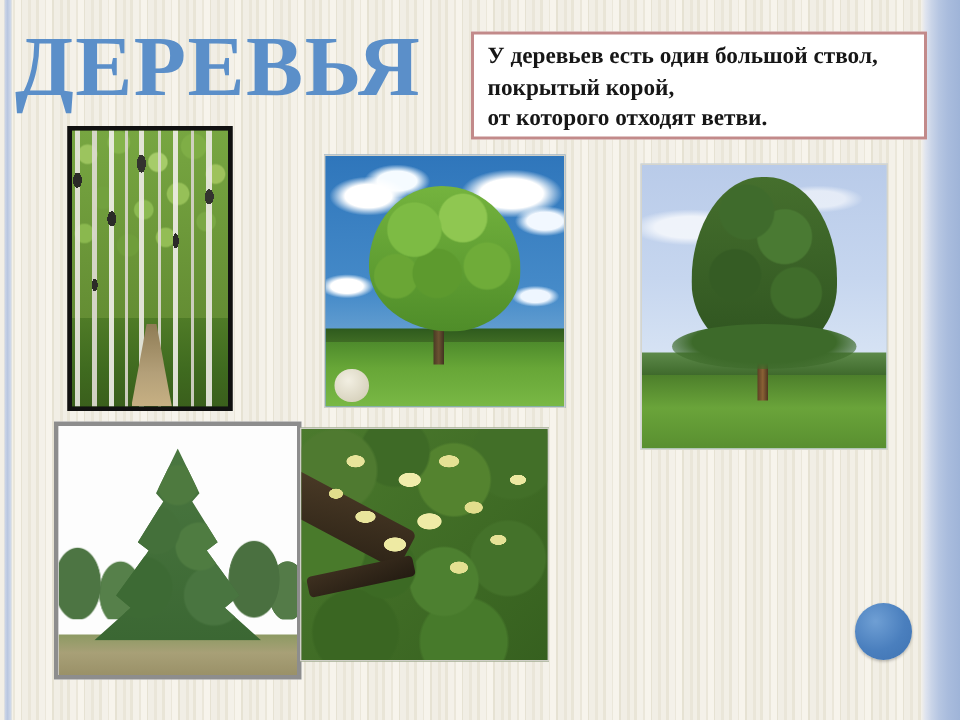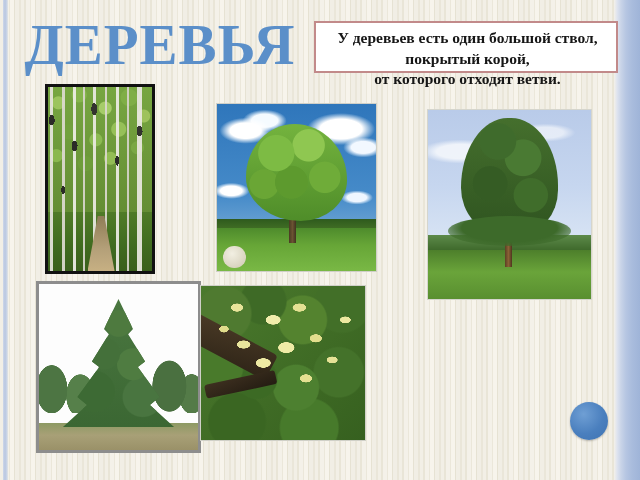--- a/index.html
+++ b/index.html
@@ -23,21 +23,20 @@
         to right,
         #f2efe6 0px, #f2efe6 3px,
         #e9e5d7 3px, #e9e5d7 5px,
         #f4f1e9 5px, #f4f1e9 9px,
         #ebe7da 9px, #ebe7da 10px,
         #f7f4ec 10px, #f7f4ec 14px,
         #e6e2d3 14px, #e6e2d3 15px,
         #f1eee5 15px, #f1eee5 19px,
         #eae6d9 19px, #eae6d9 21px
       );
-    text-align: center;
   }
 
   
   #right-band {
     position: absolute;
     top: 0;
     right: 0;
     width: 26px;
     height: 480px;
     background-image: linear-gradient(
@@ -77,21 +76,21 @@
     color: #5b8fc9;
     white-space: nowrap;
   }
 
   
   #caption-box {
     position: absolute;
     left: 314px;
     top: 21px;
     width: 304px;
-    height: 52px;
+    height: 72px;
     background: #ffffff;
     border: 2px solid #c28a8a;
     box-sizing: border-box;
     padding: 5px 6px 4px 9px;
   }
   #caption-text {
     font-family: "Liberation Serif", serif;
     font-weight: bold;
     font-size: 15.5px;
     line-height: 20.5px;

